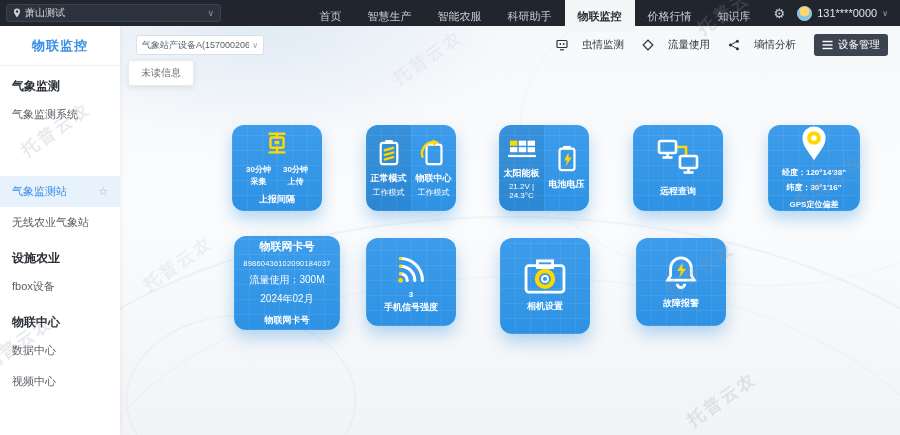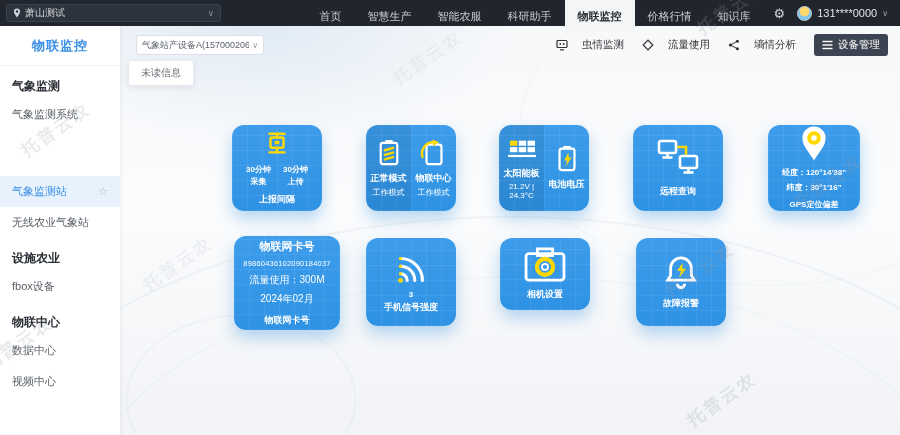--- a/index.html
+++ b/index.html
@@ -78,21 +78,21 @@
   .cols { display:flex; gap:12px; font-size:8px; font-weight:bold; line-height:1.5; margin-top:6px; }
   .gps-line { font-size:8px; font-weight:bold; line-height:1.8; }
 
   .c1 { left:80px;  top:99px;  width:90px;  height:86px; }
   .c2 { left:214px; top:99px;  width:90px;  height:86px; }
   .c3 { left:347px; top:99px;  width:90px;  height:86px; }
   .c4 { left:481px; top:99px;  width:90px;  height:86px; }
   .c5 { left:616px; top:99px;  width:92px;  height:86px; }
   .c6 { left:82px;  top:210px; width:106px; height:94px; }
   .c7 { left:214px; top:212px; width:90px;  height:88px; }
-  .c8 { left:348px; top:212px; width:90px;  height:72px; }
+  .c8 { left:348px; top:212px; width:90px;  height:96px; }
   .c9 { left:484px; top:212px; width:90px;  height:88px; }
 
   .iot-num { font-size:7.5px; margin-top:5px; letter-spacing:0.2px; }
   .iot-line { font-size:10px; font-weight:normal; margin-top:5px; }
   .iot-head { font-size:11px; font-weight:bold; }
   .iot-foot { font-size:9px; font-weight:bold; margin-top:8px; }
 
   
   .wm { position:absolute; color:rgba(150,155,162,0.22); font-size:17px; font-weight:bold;
     transform:rotate(-35deg); letter-spacing:3px; z-index:30; pointer-events:none; white-space:nowrap; }

